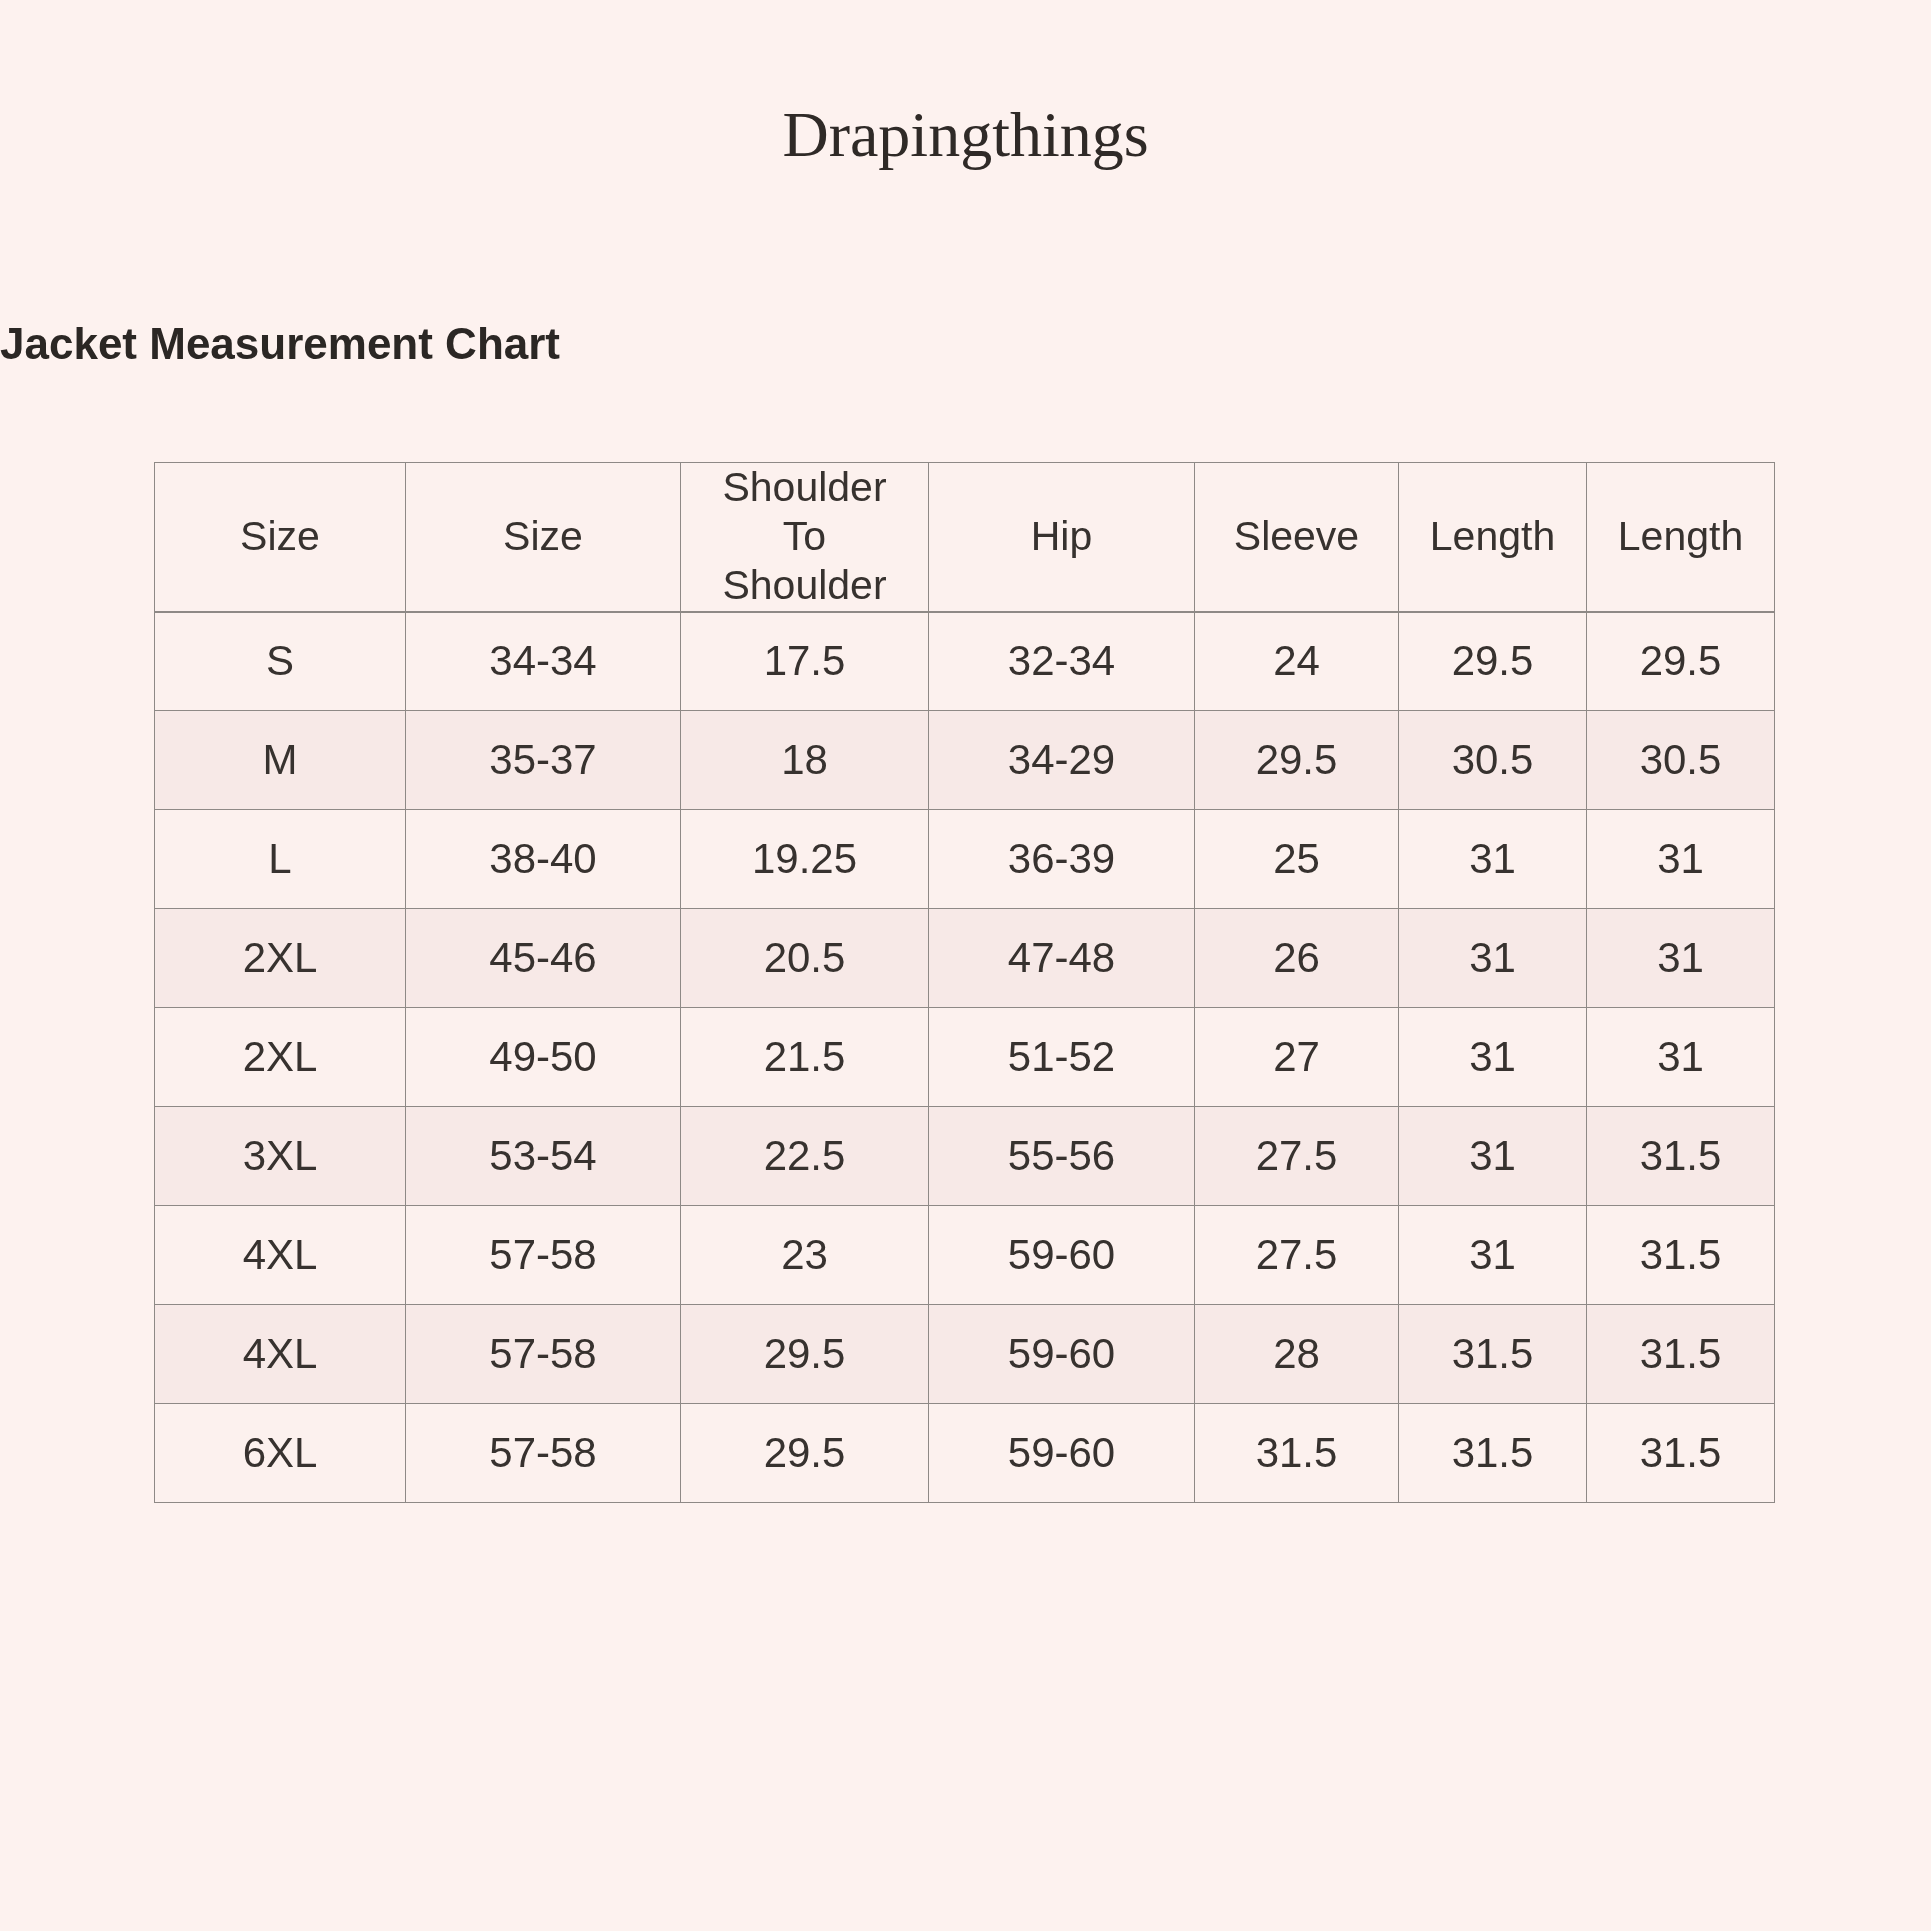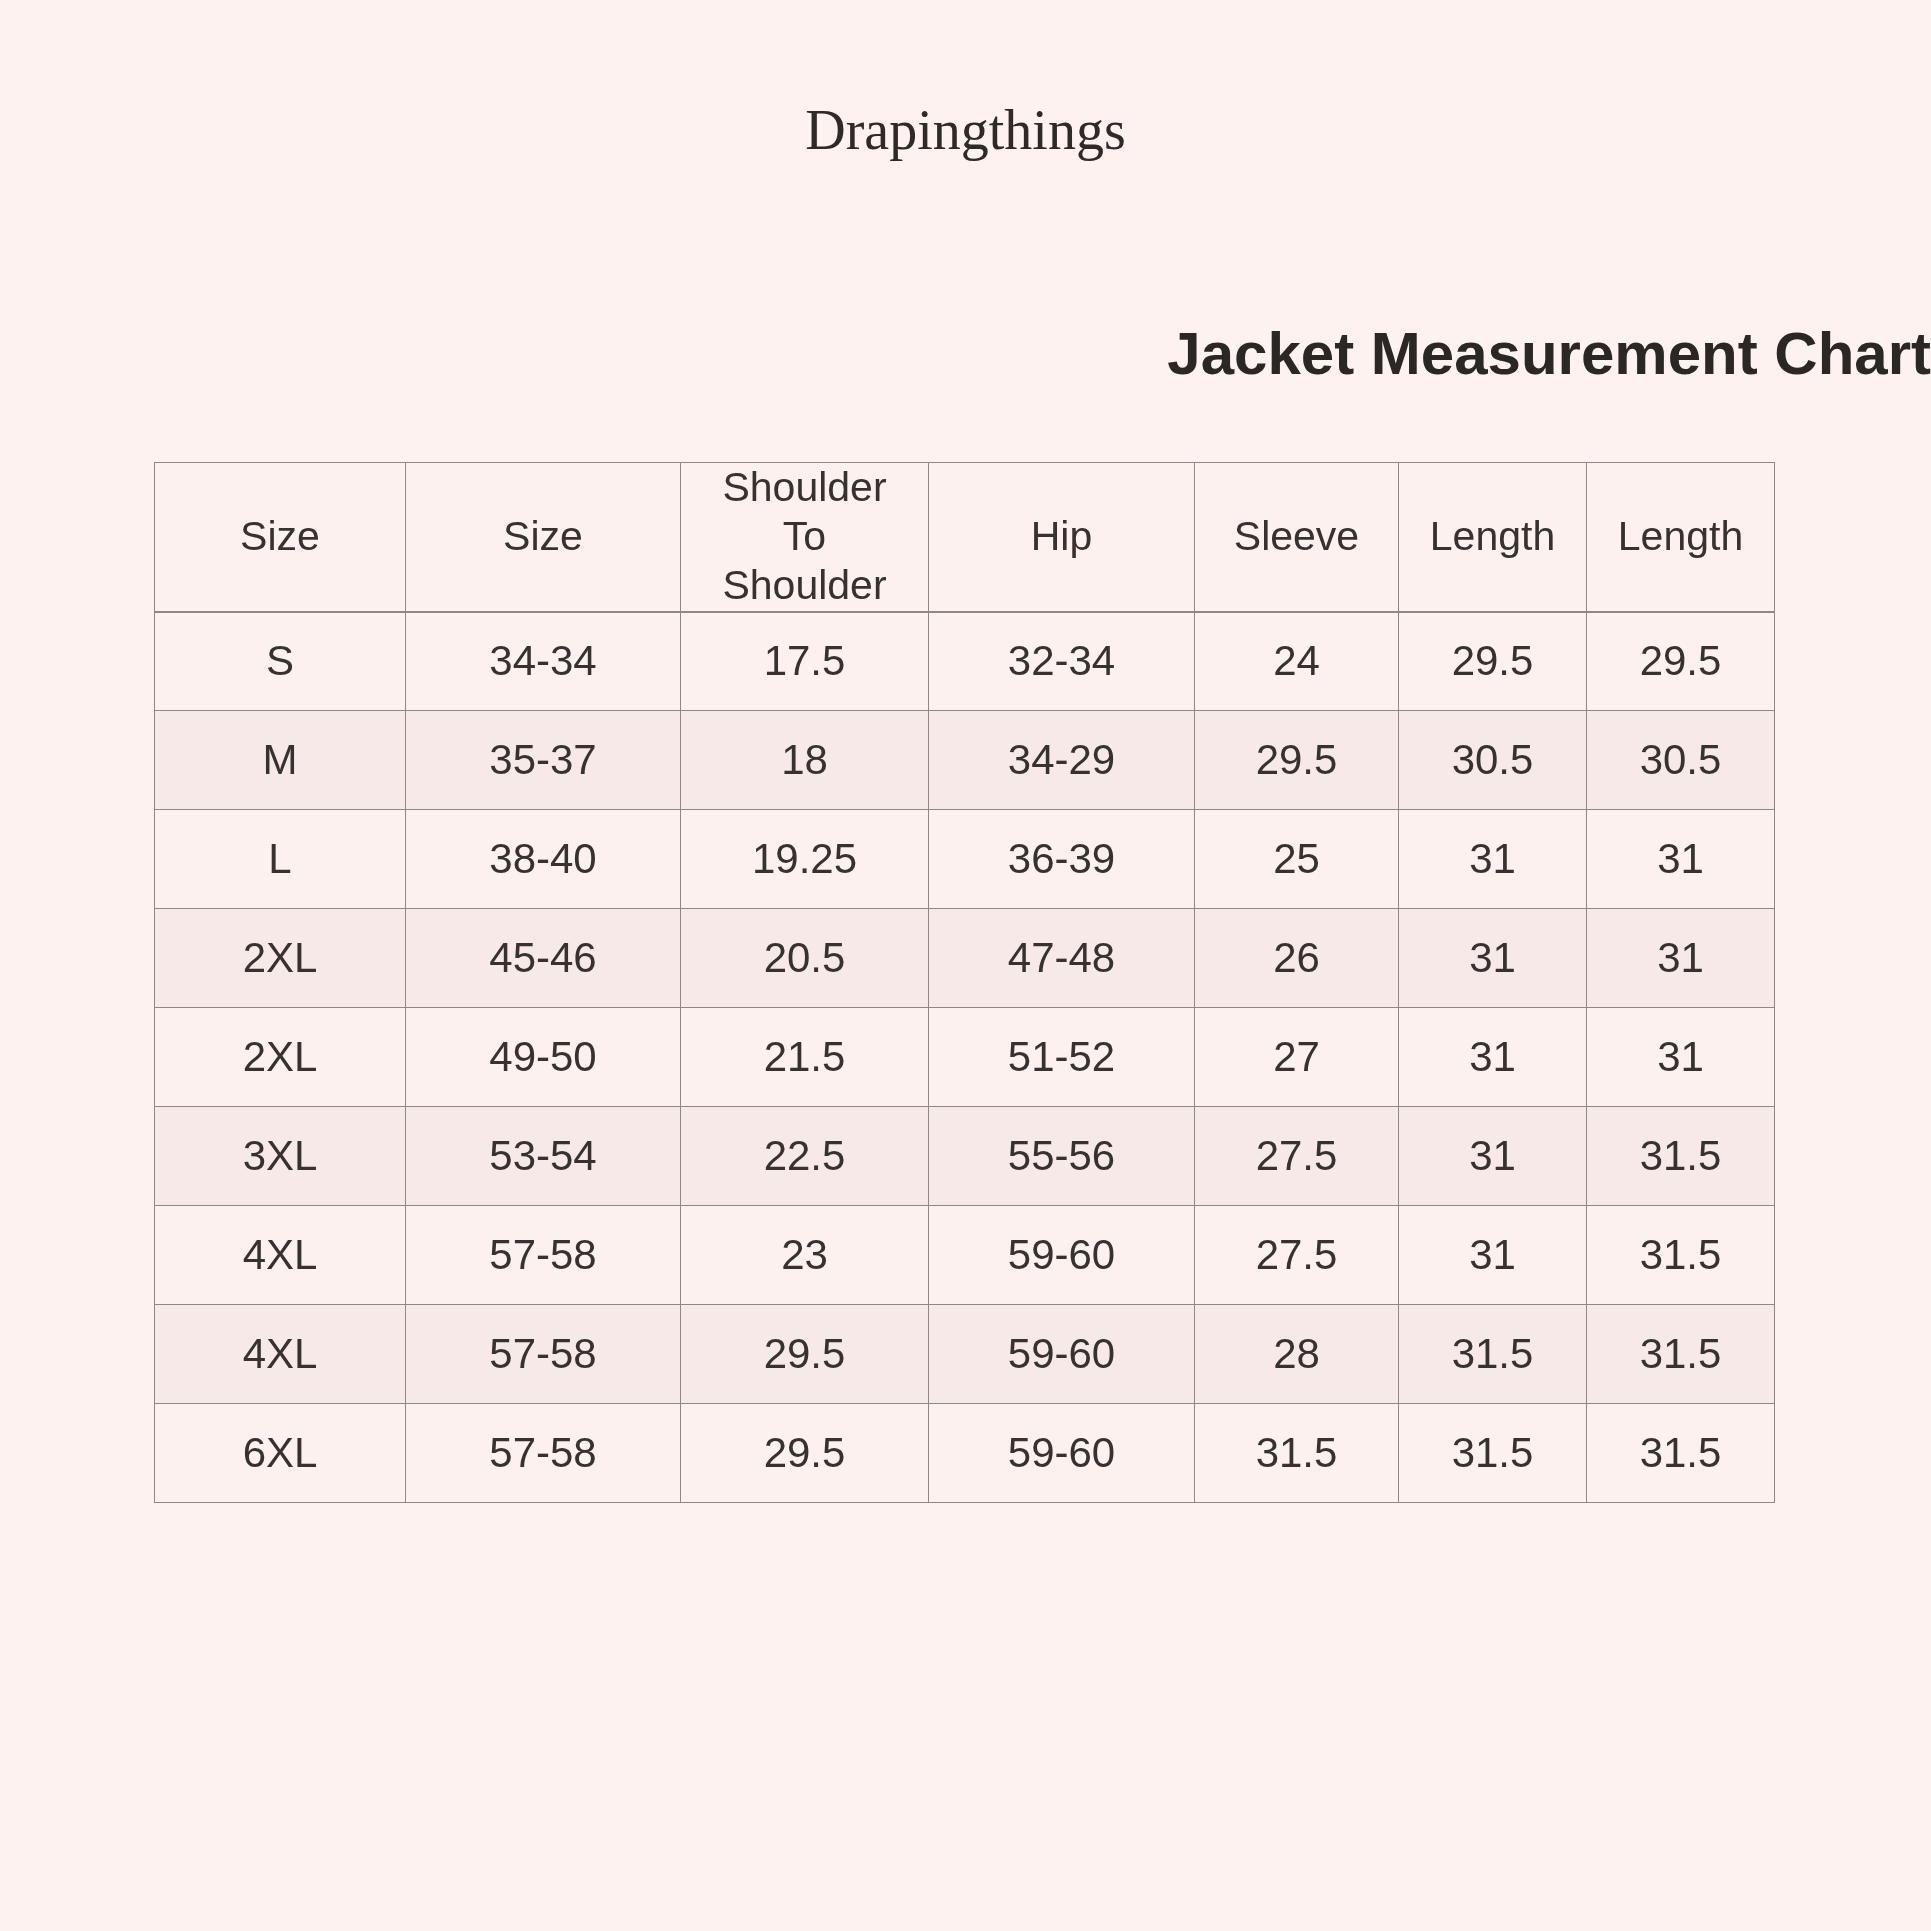--- a/index.html
+++ b/index.html
@@ -17,30 +17,30 @@
     color:var(--text);
     overflow:hidden;
     position:relative;
   }
   .brand-title{
     position:absolute;
     top:98px;left:0;right:0;
     text-align:center;
     font-family:"Liberation Serif", serif;
     font-weight:400;
-    font-size:56px;
+    font-size:64px;
     color:#2f2a27;
   }
   .chart-title{
     position:absolute;
     top:319px;left:0;right:0;
-    text-align:right;
+    text-align:left;
     font-family:"Liberation Sans", sans-serif;
     font-weight:700;
-    font-size:60px;
+    font-size:44px;
     color:#2b2724;
   }
   table.size-chart{
     position:absolute;
     left:154px;
     top:462px;
     width:1620px;
     border-collapse:collapse;
     table-layout:fixed;
   }

